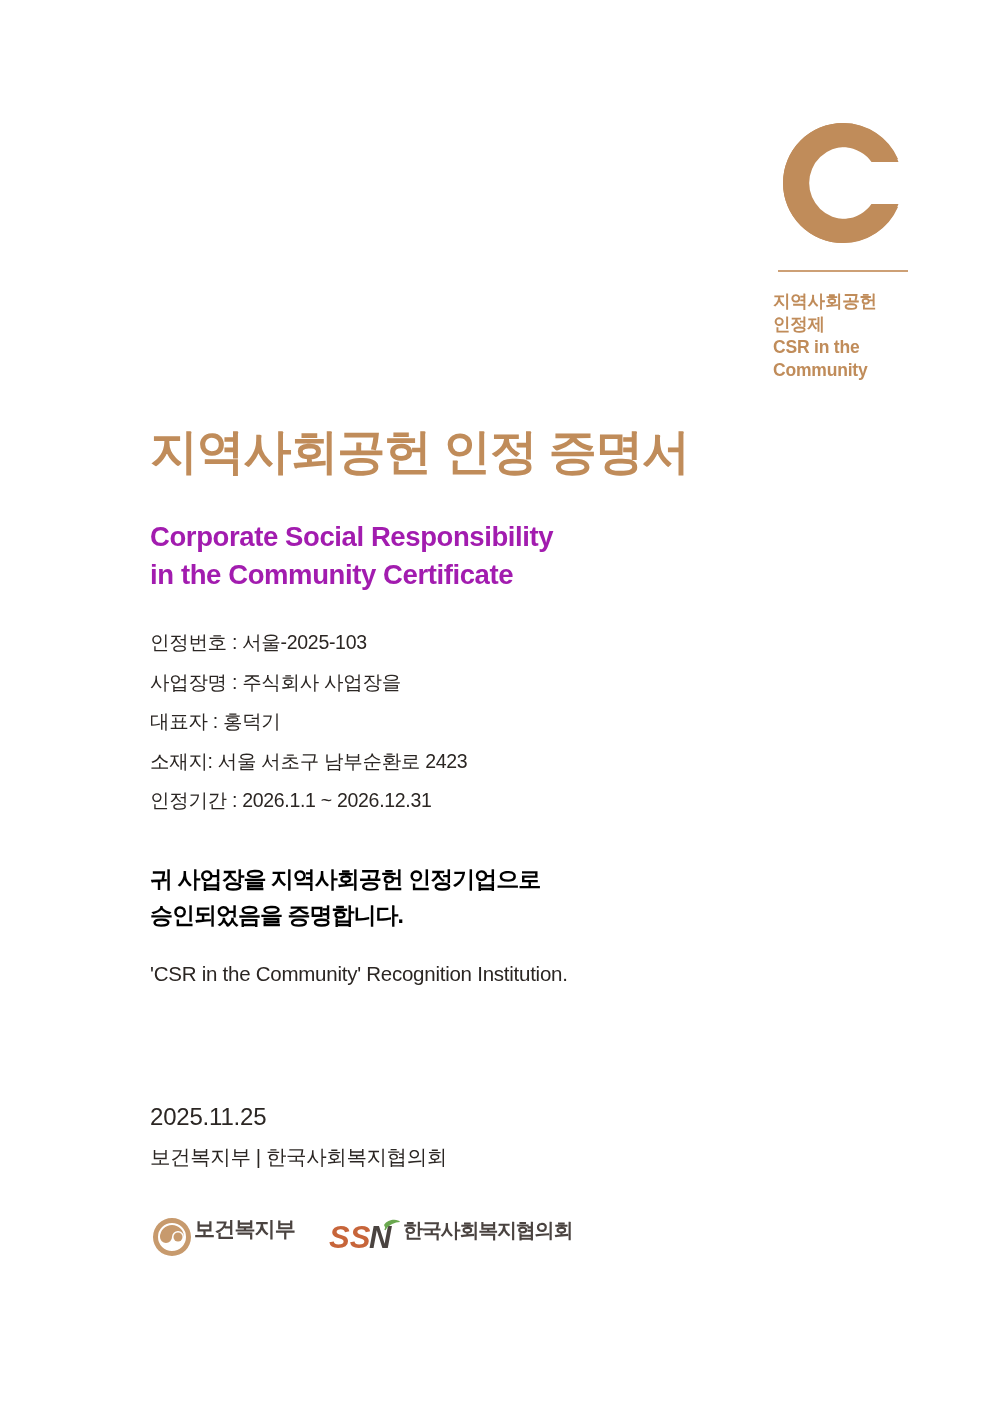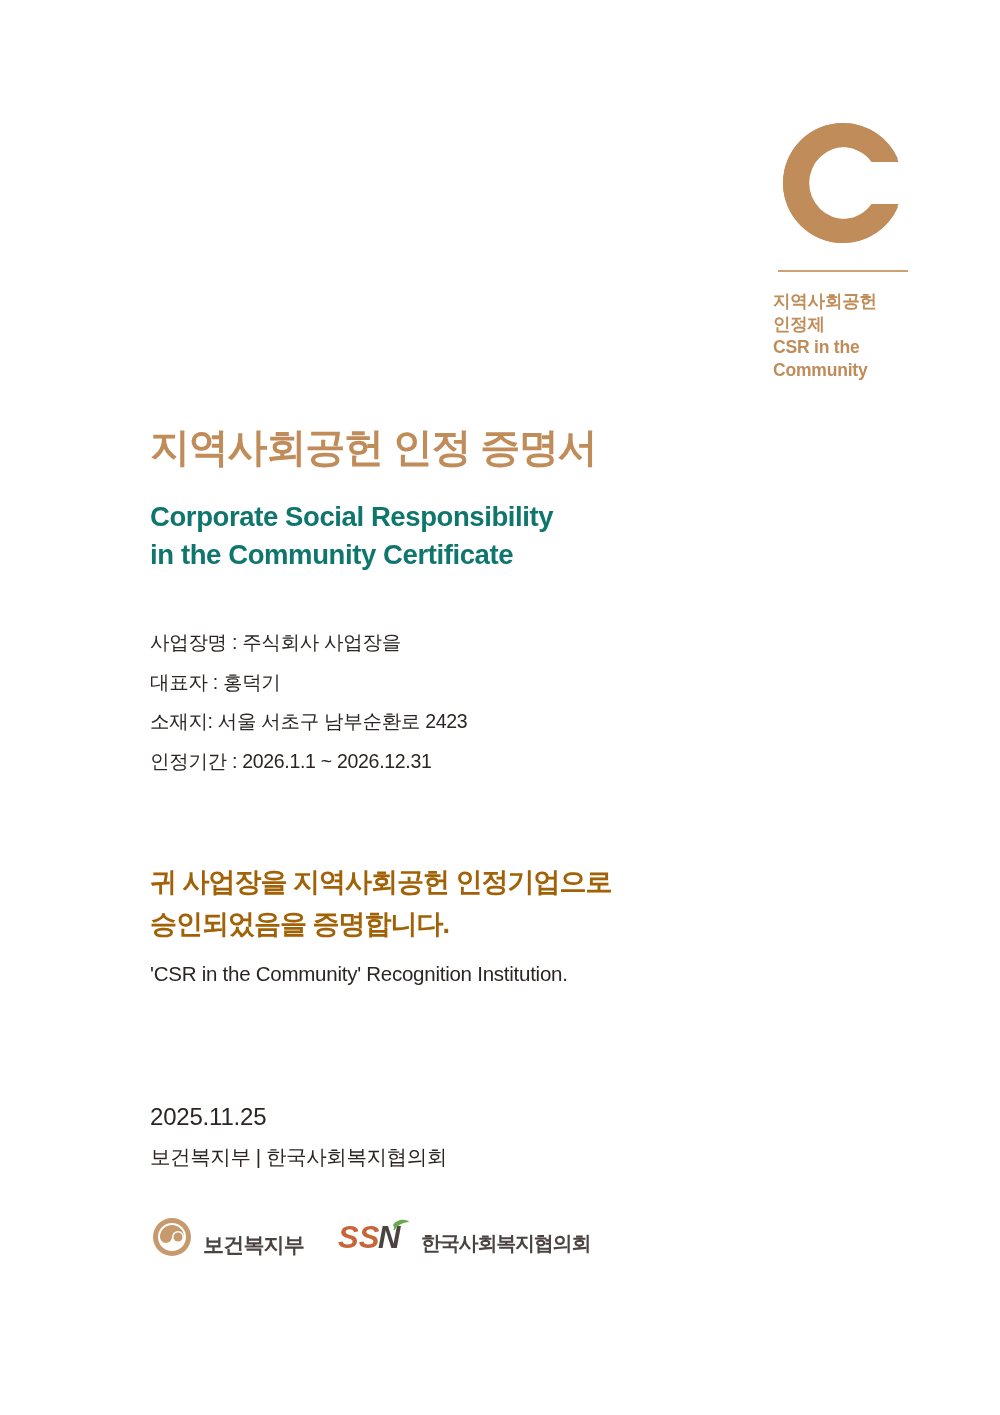--- a/index.html
+++ b/index.html
@@ -56,33 +56,33 @@
     line-height: 1.32;
     letter-spacing: -0.2px;
   }
   .logo-caption span { display: block; }
 
   
   .title-ko {
     position: absolute;
     left: 150px;
     top: 423px;
-    font-size: 40px;
+    font-size: 48px;
     font-weight: bold;
     color: #c08c5a;
     letter-spacing: -1.2px;
     line-height: 1.2;
   }
   .title-en {
     position: absolute;
     left: 150px;
-    top: 498px;
+    top: 518px;
     font-size: 27.5px;
     font-weight: bold;
-    color: #0f766e;
+    color: #a21caf;
     line-height: 1.38;
     letter-spacing: -0.4px;
     width: 620px;
   }
   .title-en span { display: block; }
 
   
   .fields {
     position: absolute;
     left: 150px;
@@ -92,23 +92,23 @@
     color: #2b2623;
     letter-spacing: -0.3px;
   }
   .fields .field-row { white-space: nowrap; }
 
   
   .statement-ko {
     position: absolute;
     left: 150px;
     top: 862px;
-    font-size: 27px;
+    font-size: 23px;
     font-weight: 600;
-    color: #a16207;
+    color: #000000;
     line-height: 1.55;
     letter-spacing: -1px;
   }
   .statement-ko span { display: block; }
 
   .statement-en {
     position: absolute;
     left: 150px;
     top: 958px;
     font-size: 20.5px;
@@ -142,22 +142,21 @@
   .emblems {
     position: absolute;
     left: 150px;
     top: 1215px;
     display: flex;
     align-items: center;
     gap: 34px;
   }
   .emblem {
     display: flex;
-    align-items: flex-end;
-    gap: 9px;
+    align-items: flex-start;
   }
   .mohw-mark { width: 44px; height: 44px; display: block; }
   .mohw-text {
     font-size: 21px;
     font-weight: bold;
     color: #4a4340;
     letter-spacing: -0.8px;
   }
   .ssn-mark { width: 80px; height: 40px; display: block; }
   .ssn-text {
@@ -189,20 +188,21 @@
 </div>
 
 <div class="title-ko">지역사회공헌 인정 증명서</div>
 
 <div class="title-en">
   <span>Corporate Social Responsibility</span>
   <span>in the Community Certificate</span>
 </div>
 
 <div class="fields">
+  <div class="field-row">인정번호 : 서울-2025-103</div>
   <div class="field-row">사업장명 : 주식회사 사업장을</div>
   <div class="field-row">대표자 : 홍덕기</div>
   <div class="field-row">소재지: 서울 서초구 남부순환로 2423</div>
   <div class="field-row">인정기간 : 2026.1.1 ~ 2026.12.31</div>
 </div>
 
 <div class="statement-ko">
   <span>귀 사업장을 지역사회공헌 인정기업으로</span>
   <span>승인되었음을 증명합니다.</span>
 </div>

